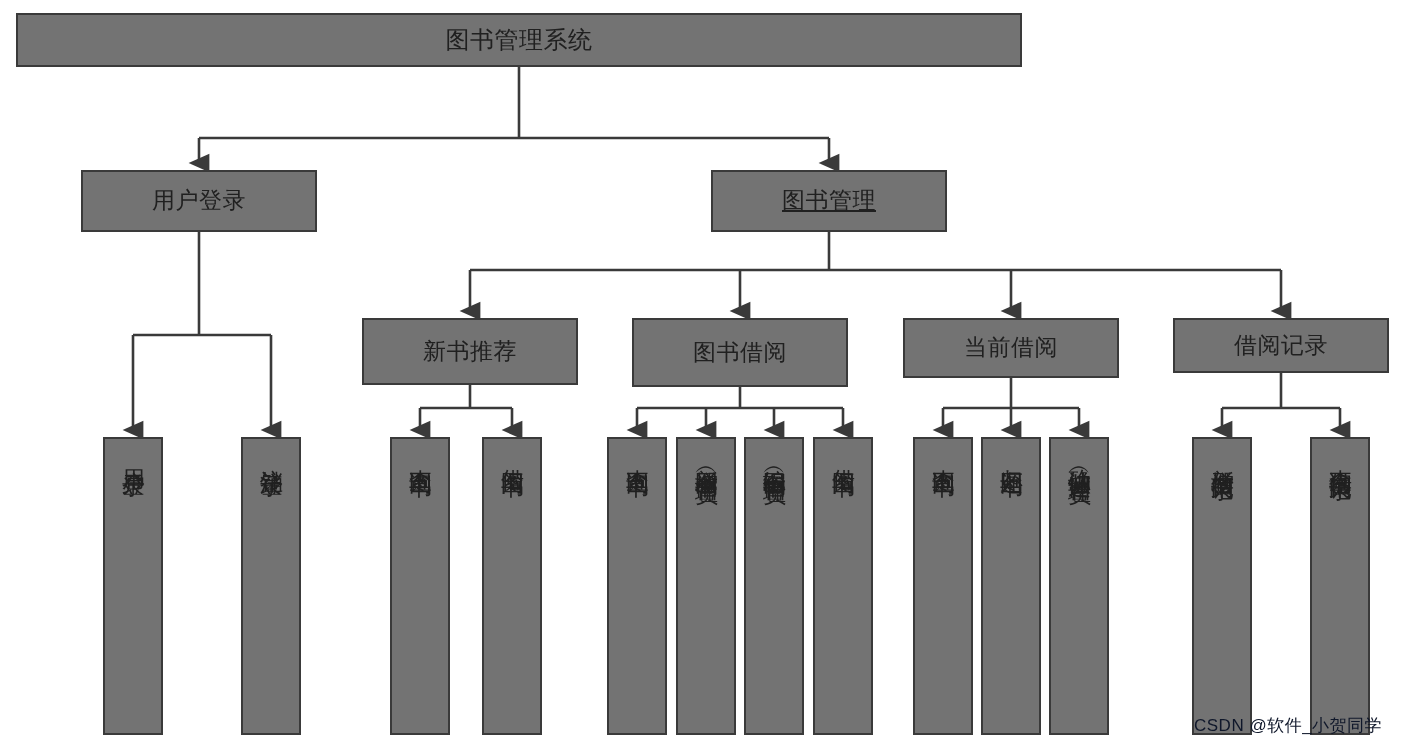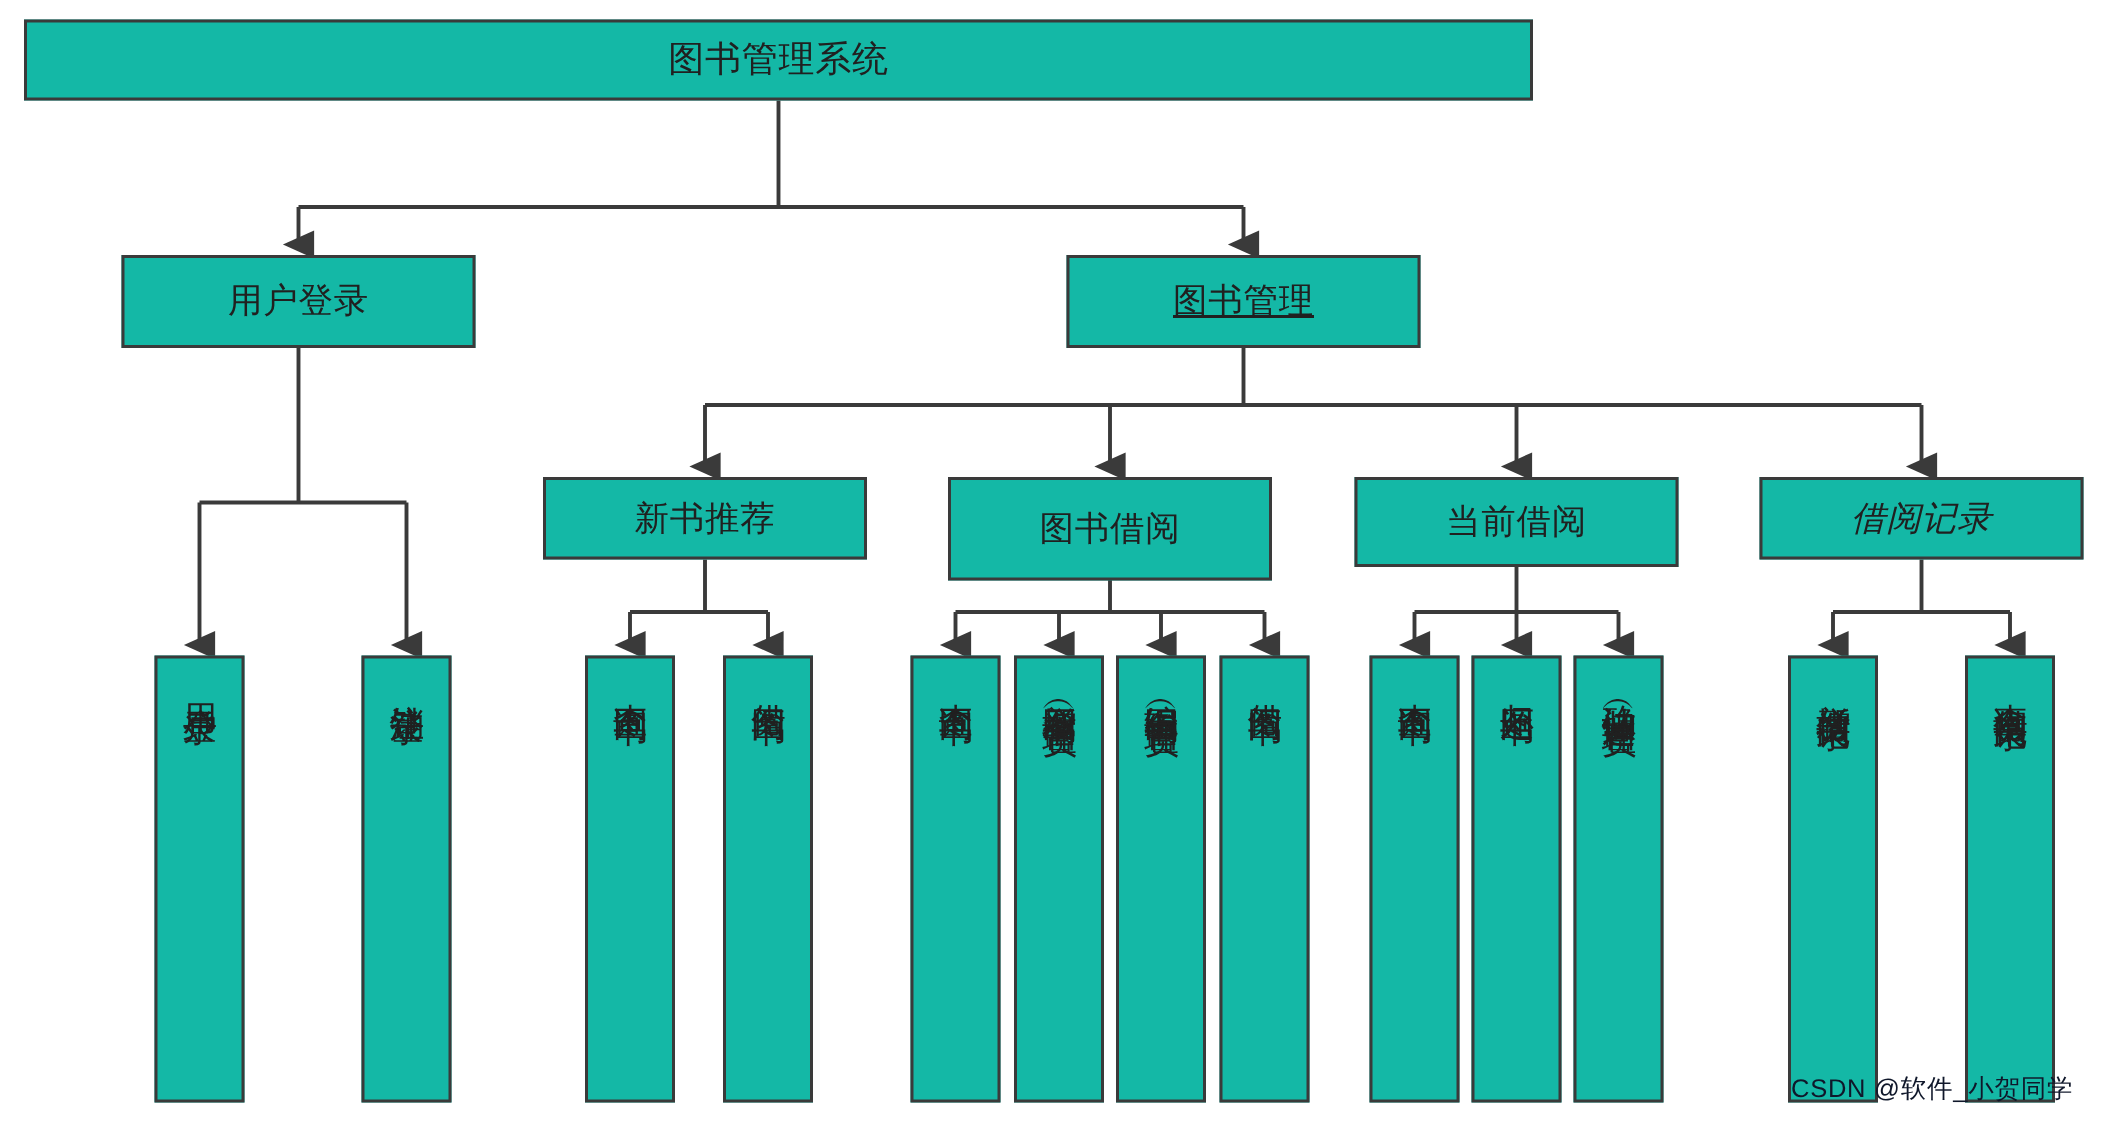--- a/index.html
+++ b/index.html
@@ -23,21 +23,21 @@
     left: 0;
     top: 0;
     width: 1405px;
     height: 747px;
     pointer-events: none;
   }
   .node {
     position: absolute;
     box-sizing: border-box;
     border: 2px solid #3a3a3a;
-    background: #14b8a6;
+    background: #737373;
     display: flex;
     align-items: center;
     justify-content: center;
     color: #202020;
     overflow: hidden;
   }
   .node .node-label {
     display: block;
     text-align: center;
     line-height: 1.18;
@@ -132,30 +132,30 @@
     <span class="node-label">图书管理系统</span>
   </div>
 
   <div class="node horiz" style="left:81px; top:170px; width:236px; height:62px;">
     <span class="node-label">用户登录</span>
   </div>
   <div class="node horiz" style="left:711px; top:170px; width:236px; height:62px;text-decoration:underline;">
     <span class="node-label">图书管理</span>
   </div>
 
-  <div class="node horiz" style="left:362px; top:318px; width:216px; height:55px;">
+  <div class="node horiz" style="left:362px; top:318px; width:216px; height:67px;">
     <span class="node-label">新书推荐</span>
   </div>
   <div class="node horiz" style="left:632px; top:318px; width:216px; height:69px;">
     <span class="node-label">图书借阅</span>
   </div>
   <div class="node horiz" style="left:903px; top:318px; width:216px; height:60px;">
     <span class="node-label">当前借阅</span>
   </div>
-  <div class="node horiz" style="left:1173px; top:318px; width:216px; height:55px;font-style:italic;">
+  <div class="node horiz" style="left:1173px; top:318px; width:216px; height:55px;">
     <span class="node-label">借阅记录</span>
   </div>
 
   <div class="node vert" style="left:103px; top:437px; width:60px; height:298px;">
     <span class="node-label">用户登录</span>
   </div>
   <div class="node vert" style="left:241px; top:437px; width:60px; height:298px;">
     <span class="node-label">注销登录</span>
   </div>
 

